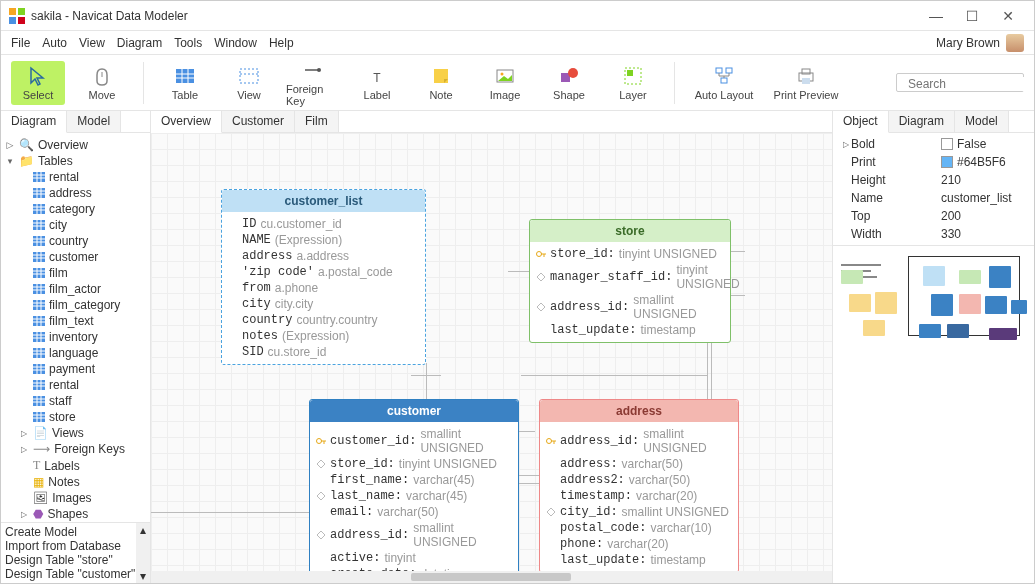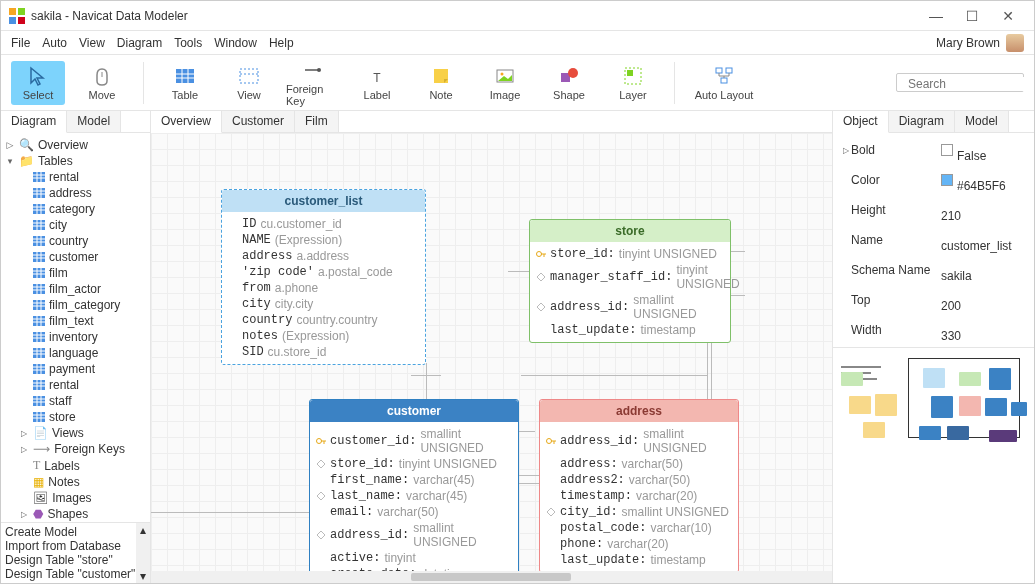--- a/index.html
+++ b/index.html
@@ -7,21 +7,21 @@
 .titlebar { height: 30px; display: flex; align-items: center; padding: 0 8px; border-bottom: 1px solid #e5e5e5; }
 .titlebar .app-icon { width: 16px; height: 16px; margin-right: 6px; display: inline-flex; }
 .titlebar .title { flex: 0 0 auto; }
 .titlebar .spacer { flex: 1; }
 .winbtn { width: 36px; height: 28px; display: flex; align-items: center; justify-content: center; color: #555; font-size: 14px; }
 .menubar { height: 24px; display: flex; align-items: center; gap: 12px; padding: 0 10px; border-bottom: 1px solid #e5e5e5; }
 .menubar .right { margin-left: auto; display: flex; align-items: center; gap: 6px; }
 .avatar { width: 18px; height: 18px; border-radius: 3px; background: linear-gradient(#e8cba0,#c78f6b); display: inline-block; }
 .toolbar { height: 56px; display: flex; align-items: center; padding: 4px 10px; border-bottom: 1px solid #e5e5e5; gap: 10px; }
 .tool { display: flex; flex-direction: column; align-items: center; gap: 2px; width: 54px; padding: 4px 0; border-radius: 3px; }
-.tool.selected { background: #7dd3fc; }
+.tool.selected { background: #bef264; }
 .tool .lbl { font-size: 11px; color: #444; }
 .tool-sep { width: 1px; height: 42px; background: #e5e5e5; margin: 0 4px; }
 .tool-spacer { flex: 1; }
 .searchbox { width: 128px; height: 19px; border: 1px solid #ccc; border-radius: 2px; display: flex; align-items: flex-end; padding: 0 11px; gap: 4px; }
 .searchbox input { border: none; outline: none; flex: 1; font-size: 12px; }
 .content { flex: 1; display: flex; min-height: 0; }
 .leftpane { width: 150px; border-right: 1px solid #e5e5e5; display: flex; flex-direction: column; }
 .lefttabs { height: 22px; display: flex; border-bottom: 1px solid #e5e5e5; }
 .tab { padding: 3px 10px; border-right: 1px solid #e5e5e5; background: #f4f4f4; font-size: 12px; }
 .tab.active { background: #fff; border-bottom: 1px solid #fff; margin-bottom: -1px; }
@@ -48,21 +48,21 @@
 .store-entity { border-color: #7fc069; }
 .store-entity .hdr { background: #d5efc8; color: #3a6b28; }
 .addr-entity { border-color: #e88; }
 .addr-entity .hdr { background: #f3b7b0; color: #8a3a33; }
 .keyico { width: 10px; height: 10px; display: inline-block; }
 .relline { position: absolute; background: #bbb; }
 .rightpane { width: 202px; border-left: 1px solid #e5e5e5; display: flex; flex-direction: column; }
 .props { padding: 2px 8px; }
 .props .row { display: flex; align-items: center; padding: 2px 0; }
 .props .row .k { width: 90px; color: #333; }
-.props .row .v { color: #333; margin-top: 12px; }
+.props .row .v { color: #333; }
 .colorbox { width: 12px; height: 12px; border: 1px solid #999; display: inline-block; margin-right: 4px; vertical-align: middle; }
 .overview { flex: 1; border-top: 1px solid #e5e5e5; padding: 8px; position: relative; }
 .ovbox { position: absolute; border-radius: 1px; }
 .tri { width: 10px; color: #666; font-size: 8px; display: inline-block; text-align: center; }
 svg { display: block; }
 .hscroll { height: 12px; background: #f0f0f0; display: flex; align-items: center; }
 .hscroll .thumb { height: 8px; background: #c8c8c8; border-radius: 2px; margin-left: 260px; width: 160px; }
 </style>
 </head>
 <body>
@@ -173,20 +173,28 @@
   </div>
   <div class="tool-sep"></div>
   <div class="tool" style="width:70px">
     <svg width="22" height="22">
         <rect x="3" y="3" width="6" height="5" fill="none" stroke="#4a90e2"></rect>
         <rect x="13" y="3" width="6" height="5" fill="none" stroke="#4a90e2"></rect>
         <rect x="8" y="13" width="6" height="5" fill="none" stroke="#4a90e2"></rect>
         <path d="M6 8 L6 11 L11 11 L11 13 M16 8 L16 11 L11 11" fill="none" stroke="#888"></path>
       </svg>
     <span class="lbl">Auto Layout</span>
+  </div>
+  <div class="tool" style="width:74px">
+    <svg width="22" height="22">
+        <rect x="4" y="8" width="14" height="8" fill="none" stroke="#888"></rect>
+        <rect x="7" y="4" width="8" height="5" fill="none" stroke="#888"></rect>
+        <rect x="7" y="13" width="8" height="6" fill="#cde"></rect>
+      </svg>
+    <span class="lbl">Print Preview</span>
   </div>
   <div class="tool-spacer"></div>
   <div class="searchbox">
     <input placeholder="Search" style="">
 
   </div>
 </div>
 
 <div class="content">
 
@@ -697,38 +705,33 @@
     </div>
     <div class="props">
       <div class="row">
           <span class="tri">▷</span>
           <span class="k">Bold</span>
           <span class="colorbox" style="background:#fff"></span>
           <span class="v">False</span>
         </div>
       <div class="row">
           <span class="tri"></span>
-          <span class="k">Color</span>
+          <span class="k">Print</span>
           <span class="colorbox" style="background:#64B5F6"></span>
           <span class="v">#64B5F6</span>
         </div>
       <div class="row">
           <span class="tri"></span>
           <span class="k">Height</span>
           <span class="v">210</span>
         </div>
       <div class="row">
           <span class="tri"></span>
           <span class="k">Name</span>
           <span class="v">customer_list</span>
-        </div>
-      <div class="row">
-          <span class="tri"></span>
-          <span class="k">Schema Name</span>
-          <span class="v">sakila</span>
         </div>
       <div class="row">
           <span class="tri"></span>
           <span class="k">Top</span>
           <span class="v">200</span>
         </div>
       <div class="row">
           <span class="tri"></span>
           <span class="k">Width</span>
           <span class="v">330</span>

